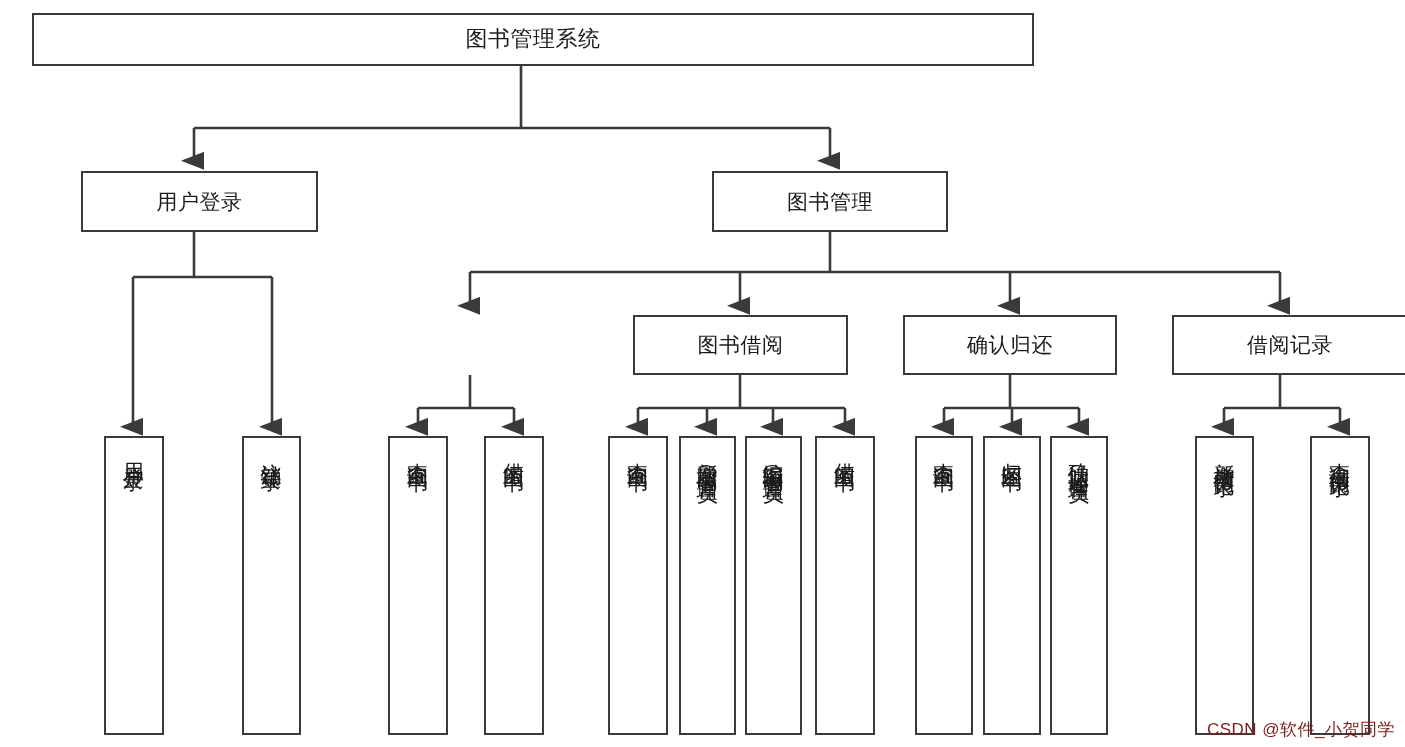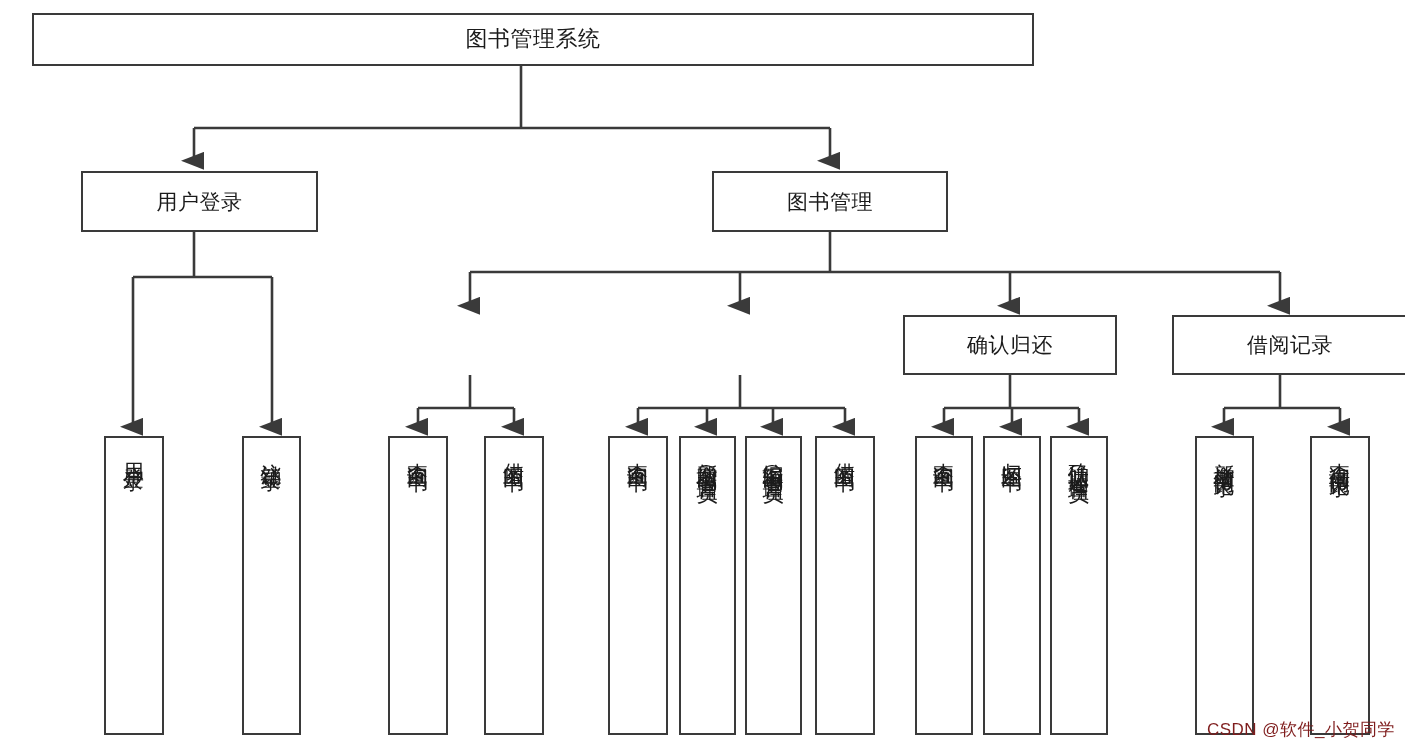--- a/index.html
+++ b/index.html
@@ -127,20 +127,23 @@
     <span class="label">图书管理系统</span>
   </div>
 
   <div class="node horizontal" style="left: 81px; top: 171px; width: 237px; height: 61px;">
     <span class="label">用户登录</span>
   </div>
   <div class="node horizontal" style="left: 712px; top: 171px; width: 236px; height: 61px;">
     <span class="label">图书管理</span>
   </div>
 
+  <div class="node horizontal" style="left: 633px; top: 315px; width: 215px; height: 60px;">
+    <span class="label">图书借阅</span>
+  </div>
   <div class="node horizontal" style="left: 903px; top: 315px; width: 214px; height: 60px;">
     <span class="label">确认归还</span>
   </div>
   <div class="node horizontal" style="left: 1172px; top: 315px; width: 236px; height: 60px;">
     <span class="label">借阅记录</span>
   </div>
 
   <div class="node vertical" style="left: 104px; top: 436px; width: 60px; height: 299px;">
     <span class="label">用户登录</span>
   </div>

